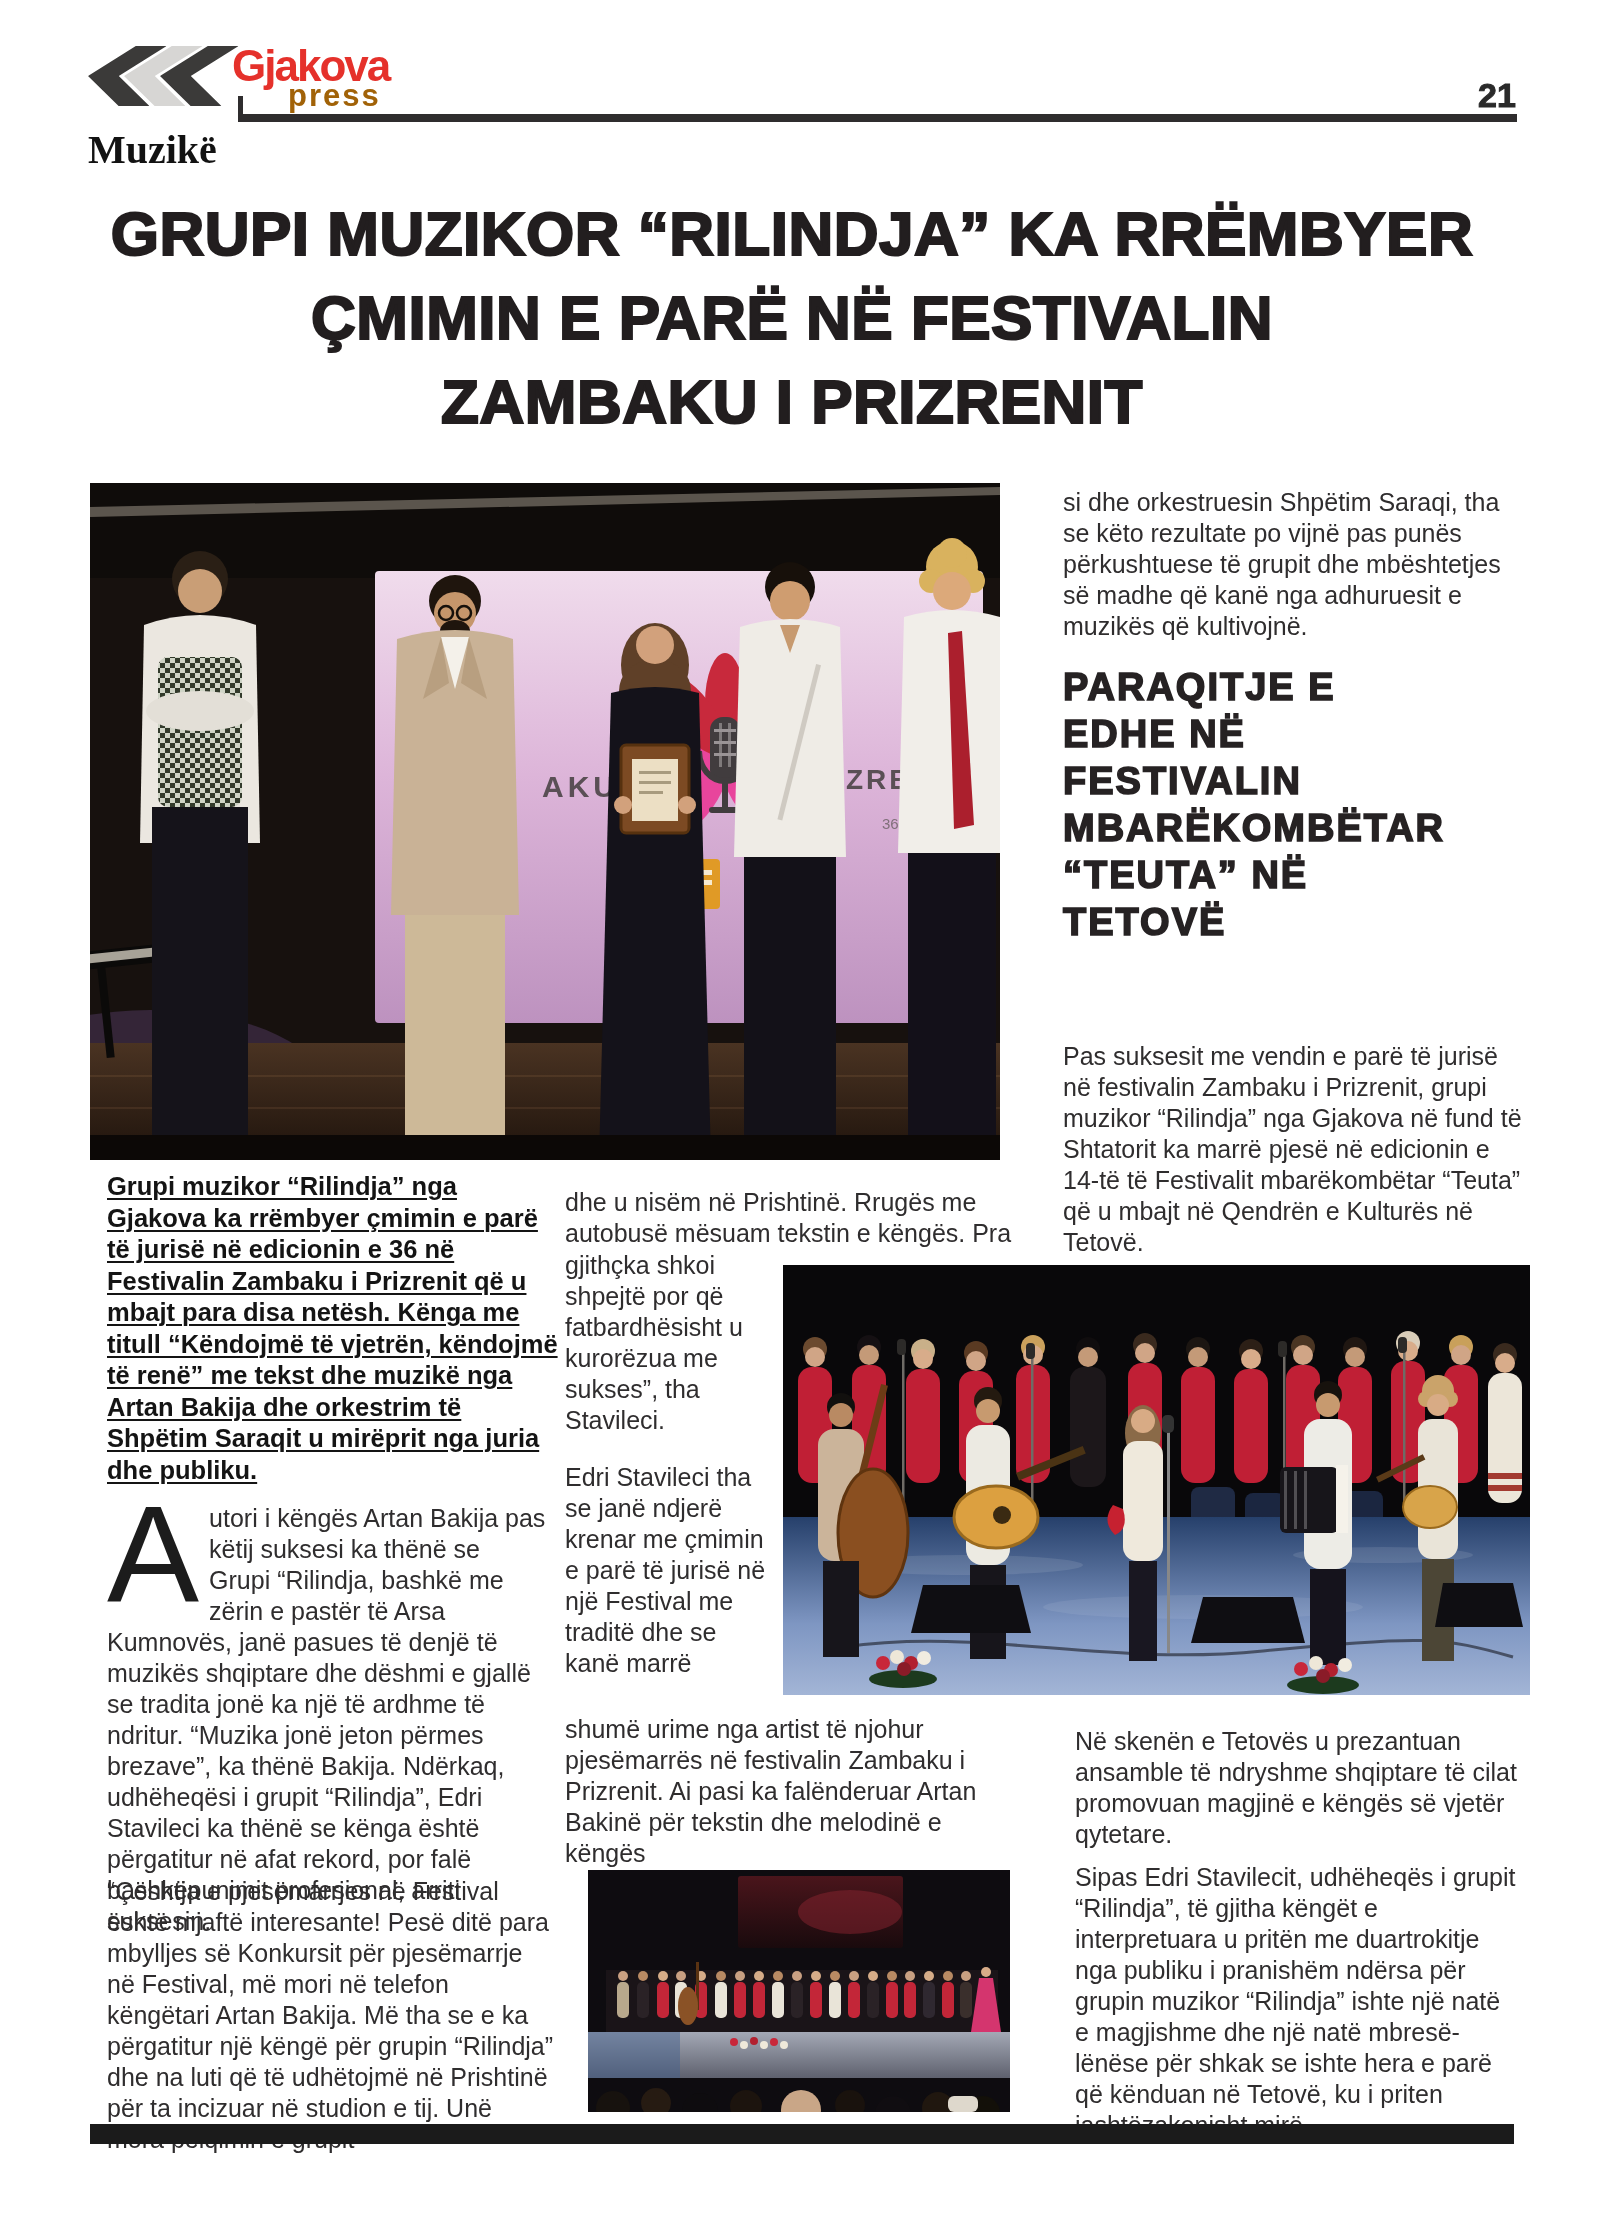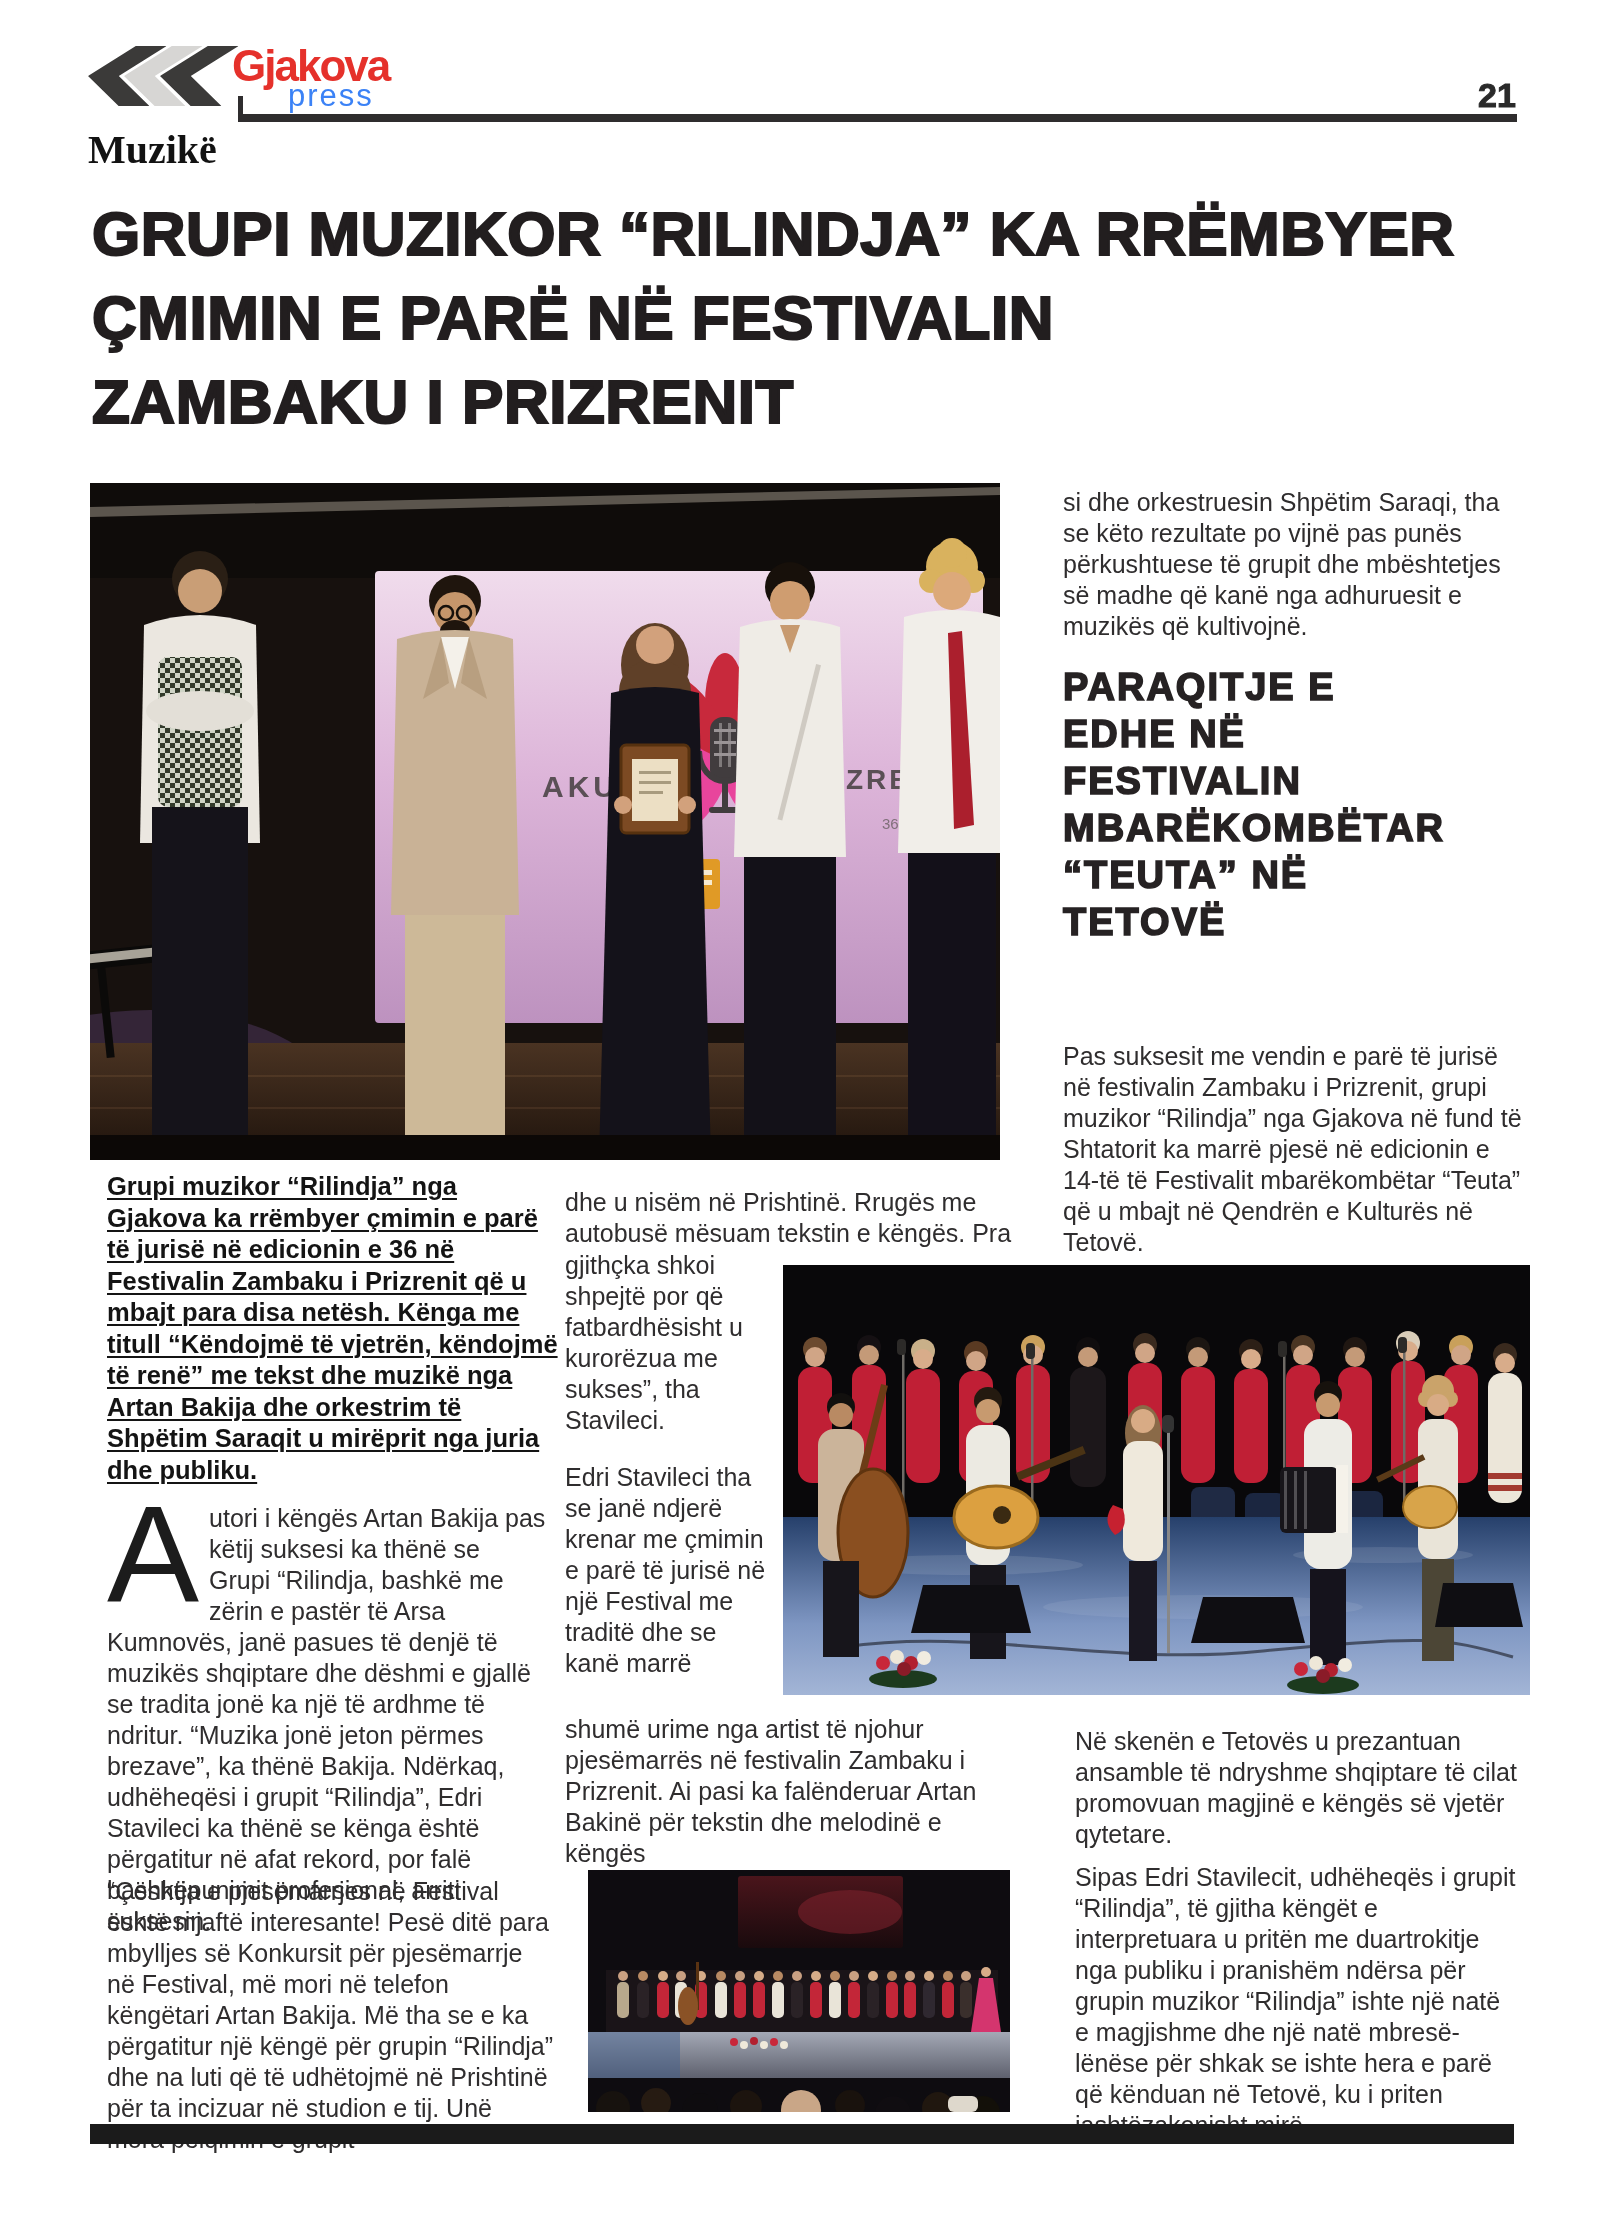--- a/index.html
+++ b/index.html
@@ -7,26 +7,26 @@
     width:1600px;height:2237px;position:relative;background:#ffffff;
     font-family:"Liberation Sans",sans-serif;color:#2f2d2e;overflow:hidden;
   }
   .abs{position:absolute;}
   
   .chev{position:absolute;width:70px;height:60px;transform:skewX(-16deg);
         clip-path:polygon(100% 0,56% 0,0 50%,56% 100%,100% 100%,44% 50%);}
   .chev.dark{background:#3b3a39;}
   .chev.light{background:#d7d6d4;}
   .brand-top{font-size:44px;font-weight:900;color:#e5312b;letter-spacing:-2px;line-height:1;}
-  .brand-bottom{font-size:31px;font-weight:400;color:#3b82f6;letter-spacing:2px;line-height:1;}
+  .brand-bottom{font-size:31px;font-weight:700;color:#a16207;letter-spacing:2px;line-height:1;}
   .rule-h{background:#2f2d2e;}
   .page-num{font-size:34px;font-weight:900;color:#2a2a2a;-webkit-text-stroke:1px #2a2a2a;}
   .section-label{font-family:Liberation Serif, serif;font-weight:bold;font-size:40px;color:#121212;}
   
-  .headline{width:1400px;color:#221e1f;font-weight:900;
+  .headline{width:1400px;text-align:center;color:#221e1f;font-weight:900;
             font-size:62px;line-height:84px;-webkit-text-stroke:2.2px #221e1f;letter-spacing:0.5px;}
   .subhead{color:#262223;font-weight:900;font-size:38px;line-height:47px;
            -webkit-text-stroke:1.6px #262223;letter-spacing:2px;}
   
   .body-text{font-size:25px;line-height:31px;color:#2f2d2e;}
   .body-text p{margin:12px;}
   .lead{font-size:25.5px;line-height:31.5px;font-weight:bold;color:#141414;
         text-decoration:underline;text-decoration-thickness:2px;text-underline-offset:3px;}
   .dropcap{float:left;font-size:138px;line-height:98px;margin:2px 10px 0 0;color:#1c1c1c;font-weight:400;}
   .blackbar{background:#1b1b1b;}

